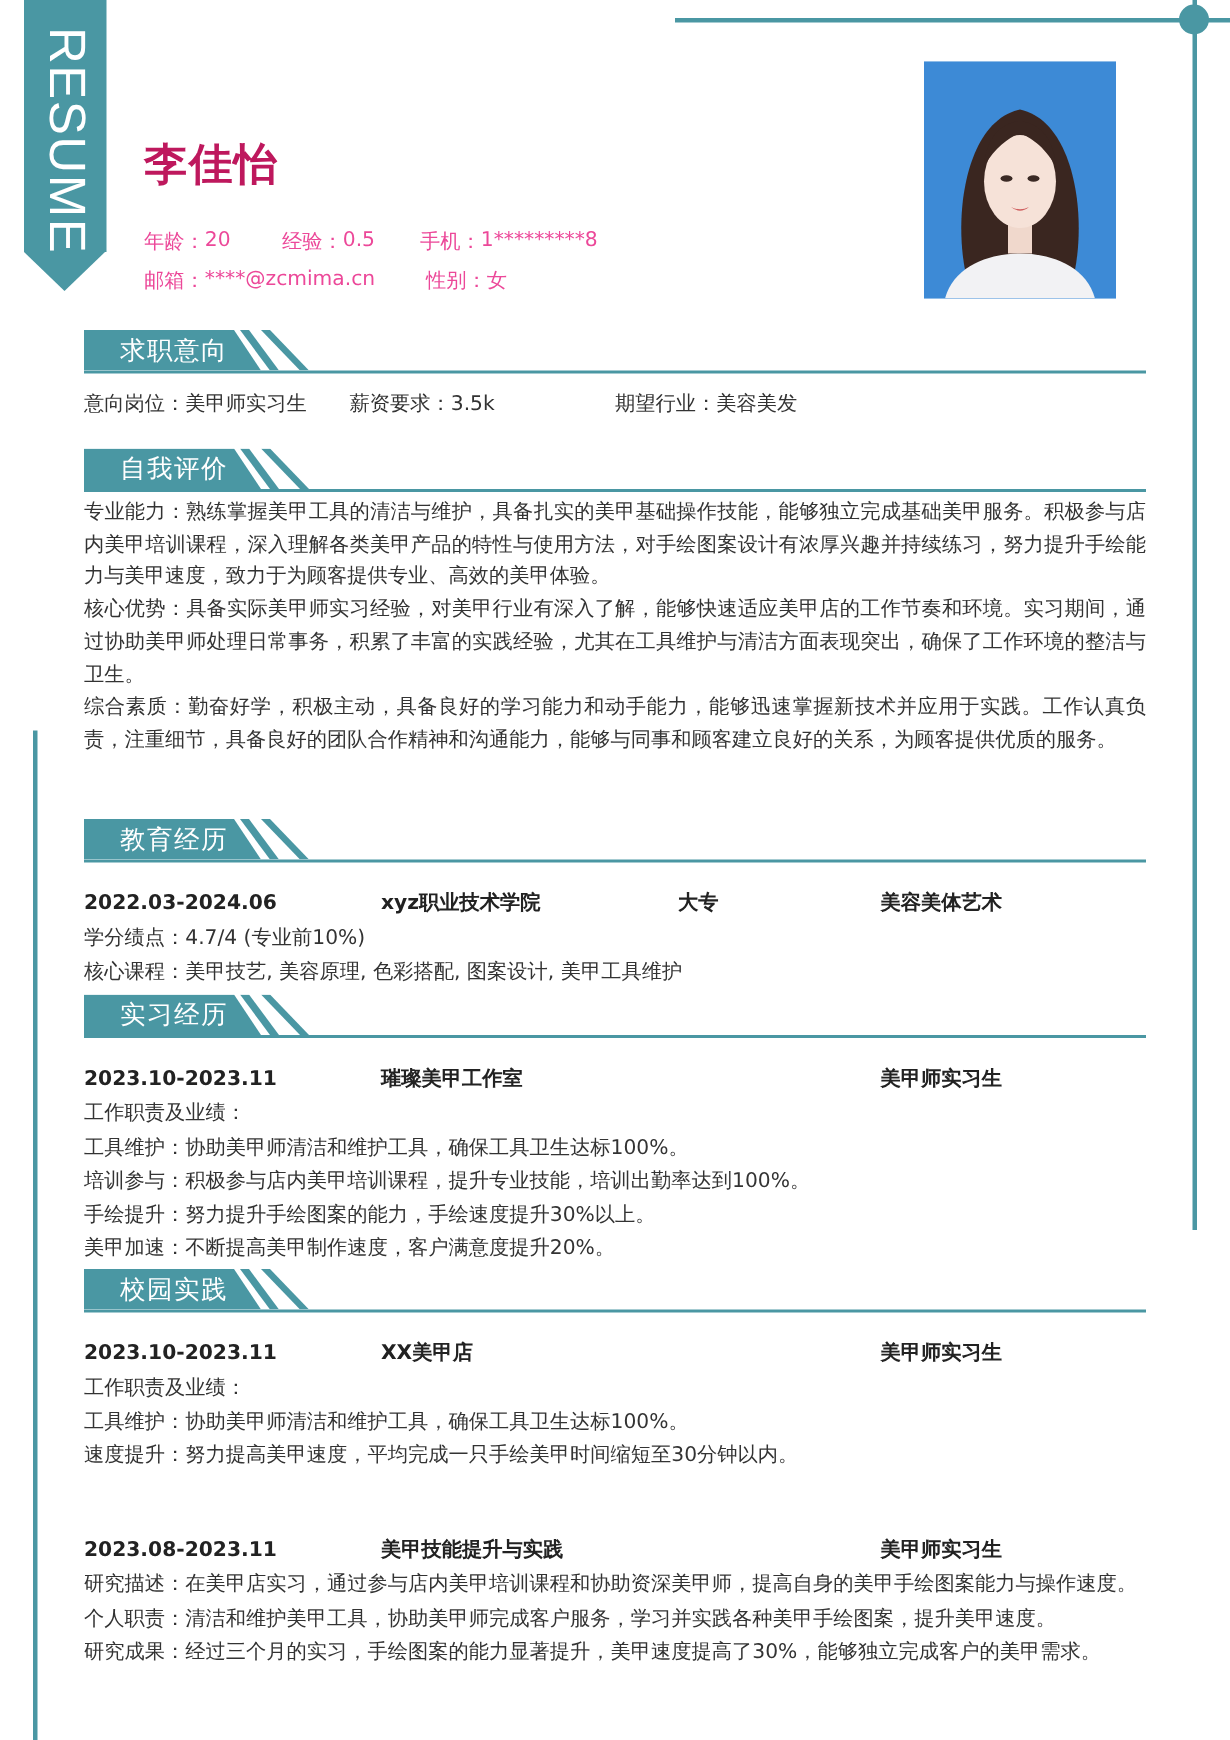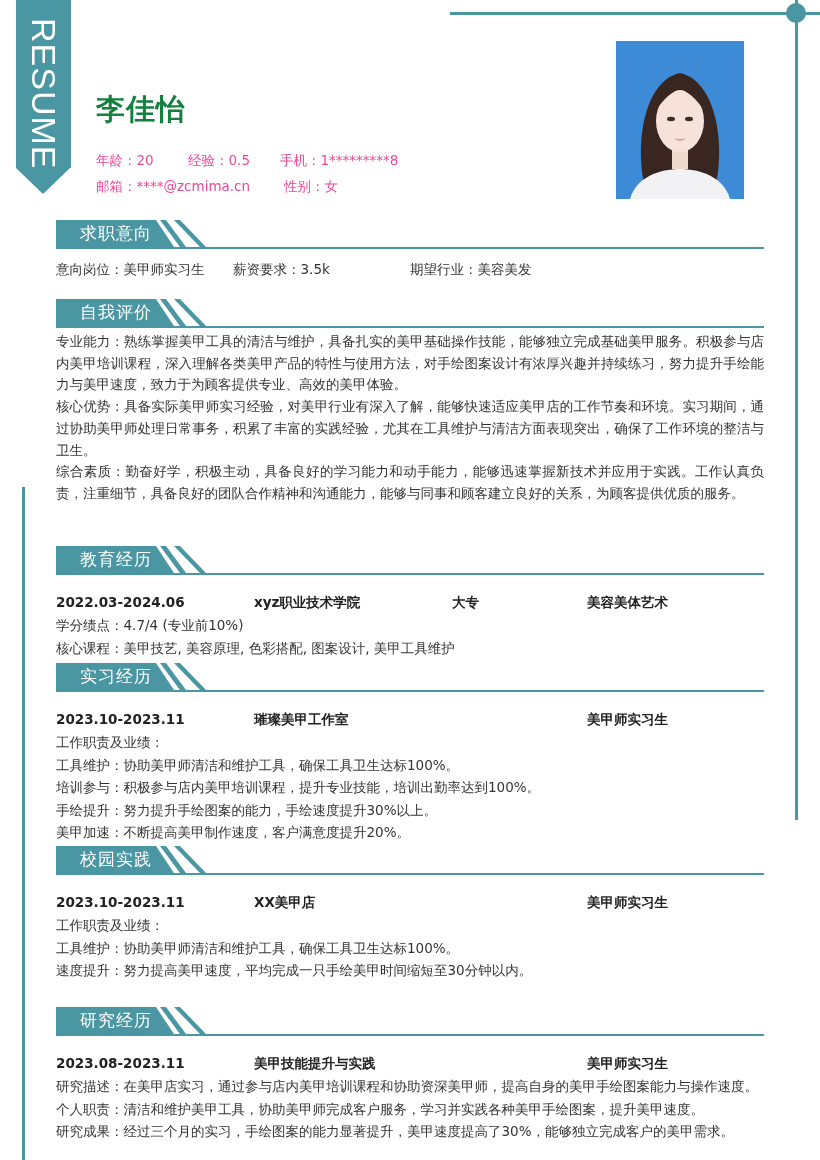--- a/index.html
+++ b/index.html
@@ -12,21 +12,21 @@
     border-left:27.5px solid transparent; border-right:27.5px solid transparent; border-top:26px solid #4a97a3; }
   #banner-text { position:absolute; left:16px; top:8px; width:55px; height:160px;
     writing-mode:vertical-rl; color:#fff; font-family:"Liberation Sans",sans-serif;
     font-size:34px; letter-spacing:1px; display:flex; align-items:center; justify-content:flex-start; padding-top:10px; }
   #top-line { position:absolute; left:450px; top:12px; width:370px; height:3px; background:#4a97a3; }
   #top-dot { position:absolute; left:786px; top:3px; width:20px; height:20px; border-radius:50%; background:#4a97a3; }
   #right-line { position:absolute; left:795px; top:0; width:3px; height:820px; background:#4a97a3; }
   #left-line { position:absolute; left:22px; top:487px; width:3px; height:673px; background:#4a97a3; }
 
   
-  #name { position:absolute; left:96px; top:90px; font-size:29px; font-weight:bold; color:#15803d; letter-spacing:1px; }
+  #name { position:absolute; left:96px; top:90px; font-size:29px; font-weight:bold; color:#be185d; letter-spacing:1px; }
   .info-row { position:absolute; left:96px; font-size:13.5px; color:#ec4899; display:flex; }
   .info-row .item { display:flex; }
   #info-row-1 { top:152px; }
   #info-row-2 { top:178px; }
   #photo { position:absolute; left:616px; top:41px; width:128px; height:158px; background:#3d8ad6; overflow:hidden; }
 
   
   .section { position:absolute; left:56px; width:708px; }
   .sec-head { position:relative; height:30px; }
   .sec-head .bar { position:absolute; left:0; top:2px; height:27px; width:118px; background:#4a97a3;
@@ -190,27 +190,20 @@
       <span class="c2" style="width:333px">XX美甲店</span>
       <span>美甲师实习生</span>
     </div>
     <div class="line">工作职责及业绩：</div>
     <div class="line">工具维护：协助美甲师清洁和维护工具，确保工具卫生达标100%。</div>
     <div class="line">速度提升：努力提高美甲速度，平均完成一只手绘美甲时间缩短至30分钟以内。</div>
   </div>
 </div>
 
 <div class="section" style="top:1005px">
-  <div class="sec-head">
-    <div class="bar"></div>
-    <div class="stripe s1"></div>
-    <div class="stripe s2"></div>
-    <div class="title">研究经历</div>
-    <div class="rule"></div>
-  </div>
   <div class="sec-body">
     <div class="row-head">
       <span class="c1">2023.08-2023.11</span>
       <span class="c2" style="width:333px">美甲技能提升与实践</span>
       <span>美甲师实习生</span>
     </div>
     <p class="para">研究描述：在美甲店实习，通过参与店内美甲培训课程和协助资深美甲师，提高自身的美甲手绘图案能力与操作速度。</p>
     <p class="para">个人职责：清洁和维护美甲工具，协助美甲师完成客户服务，学习并实践各种美甲手绘图案，提升美甲速度。</p>
     <p class="para">研究成果：经过三个月的实习，手绘图案的能力显著提升，美甲速度提高了30%，能够独立完成客户的美甲需求。</p>
   </div>

